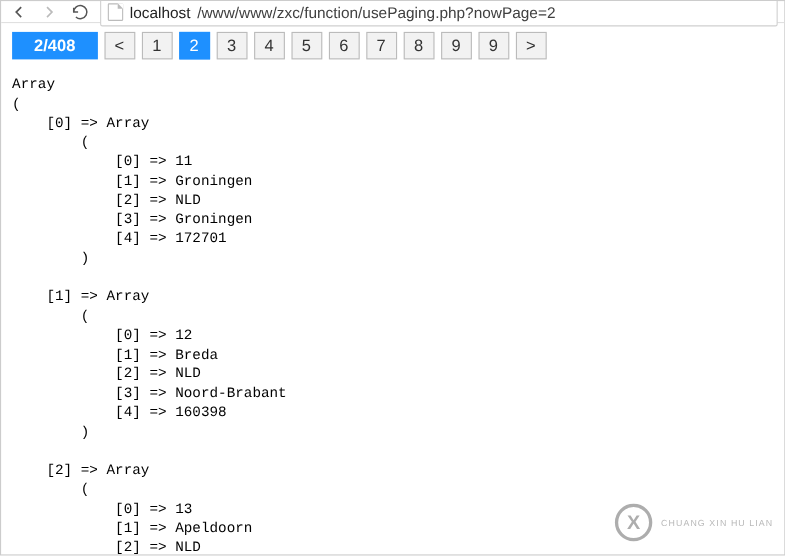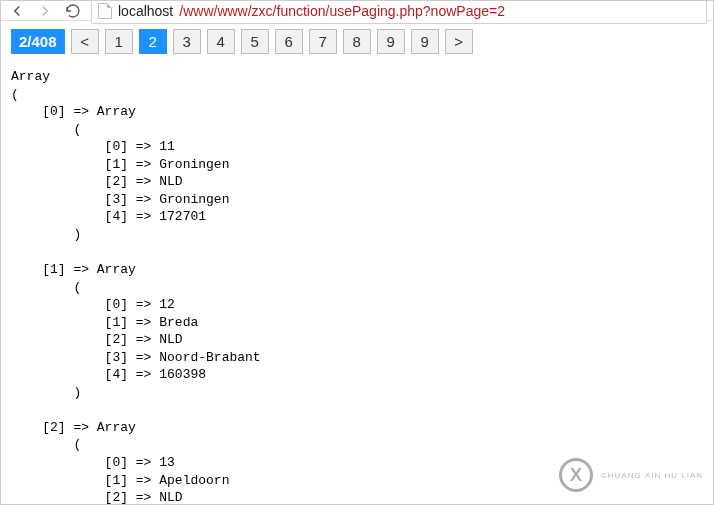--- a/index.html
+++ b/index.html
@@ -51,35 +51,35 @@
       position: relative;
     }
     .url-bar .page-icon::after{
       content:"";
       position:absolute;
       top:-1px;right:-1px;
       border-top:5px solid #fff;
       border-left:5px solid #bbb;
     }
     .url-host { color: #222; }
-    .url-path { color: #b91c1c; }
+    .url-path { color: #404040; }
     .content {
       padding: 8px 10px 10px 10px;
     }
     .pagination {
       display: flex;
       gap: 6px;
       align-items: center;
       margin-bottom: 14px;
       font-family: Arial, sans-serif;
     }
     .page-indicator {
       background: #1e90ff;
       color: #fff;
-      padding: 4px 8px;
+      padding: 4px 20px;
       font-size: 15px;
       font-weight: bold;
     }
     .page-btn {
       border: 1px solid #bbb;
       background: #f2f2f2;
       padding: 3px 0;
       width: 28px;
       text-align: center;
       font-size: 15px;

